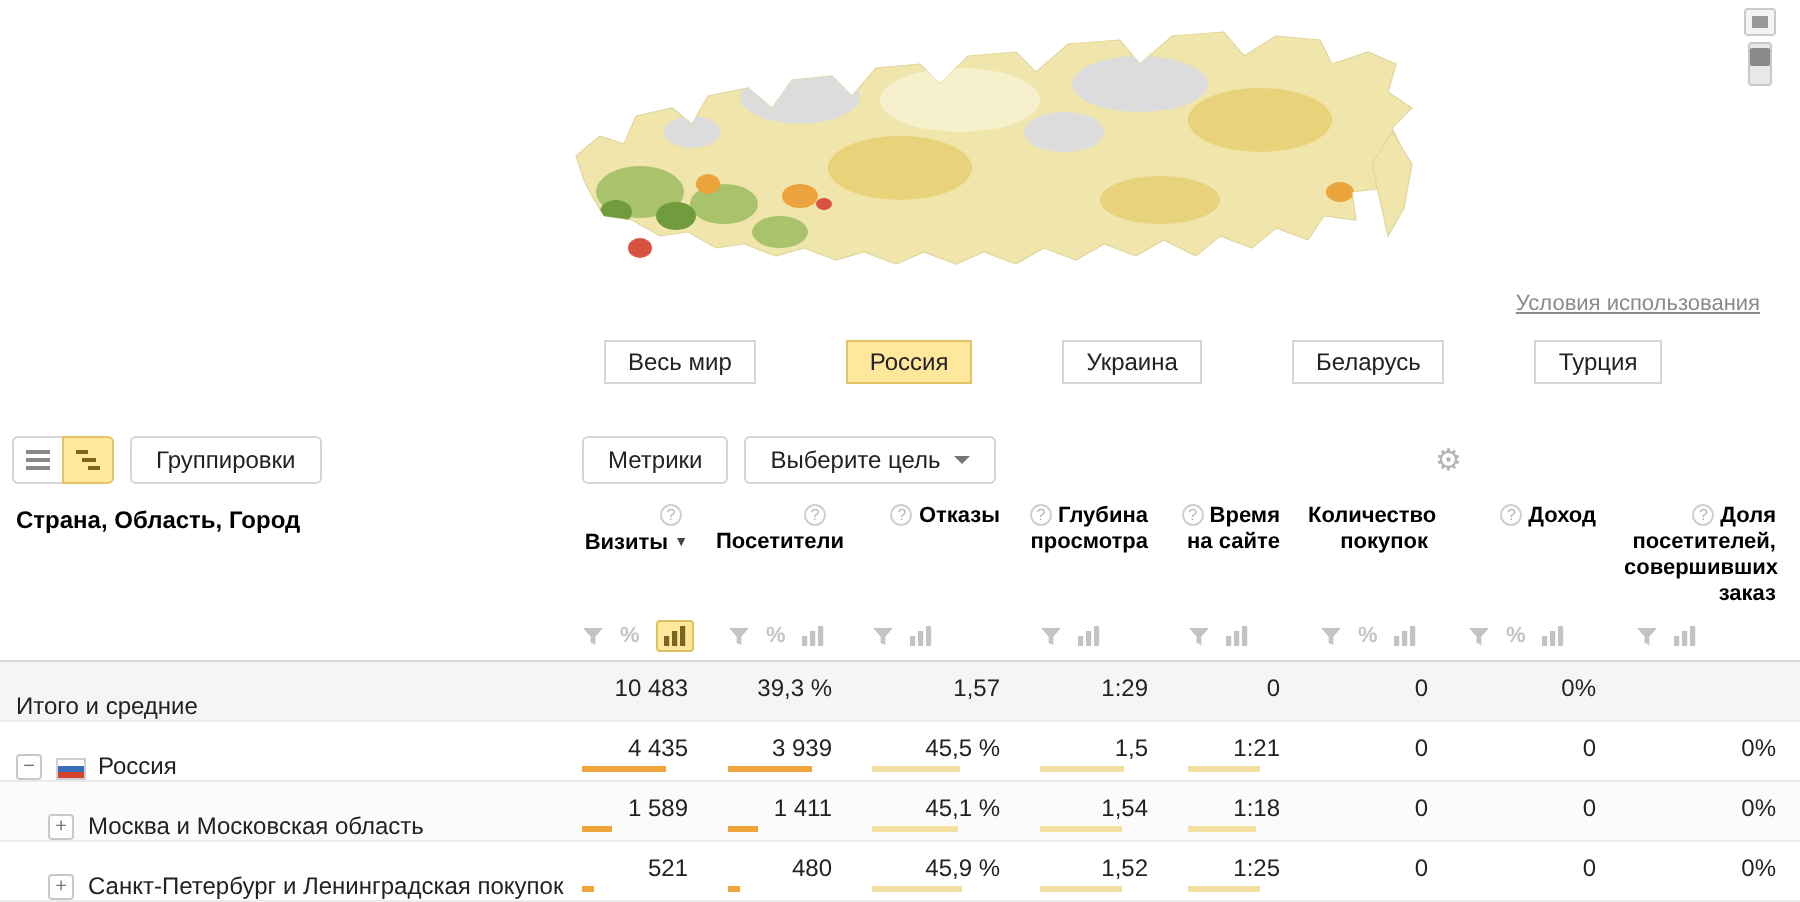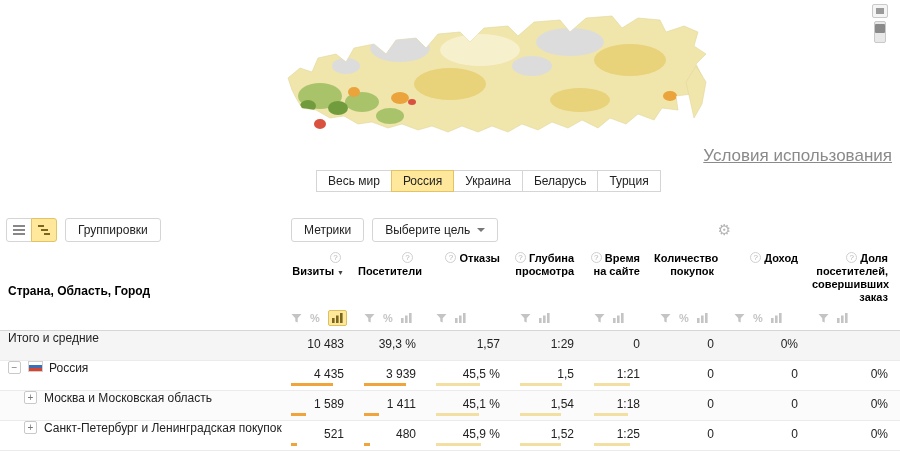--- a/index.html
+++ b/index.html
@@ -15,25 +15,25 @@
 
   
   .map-svg { position:absolute; left:250px; top:0; }
   .map-controls { position:absolute; right:10px; top:4px; width:18px; }
   .map-ctrl-btn { width:16px; height:14px; background:#f4f4f4; border:1px solid #c9c9c9; border-radius:2px;
                   display:flex; align-items:center; justify-content:center; cursor:pointer; }
   .ctrl-square { width:8px; height:6px; background:#9a9a9a; display:block; }
   .map-zoom-track { width:12px; height:22px; margin-top:3px; margin-left:2px; background:#e8e8e8;
                     border:1px solid #c9c9c9; border-radius:2px; cursor:pointer; }
   .zoom-handle { display:block; width:10px; height:9px; margin:2px auto 0; background:#8a8a8a; border-radius:1px; }
-  .terms-link { position:absolute; top:146px; right:8px; font-size:17px; color:#8a8a8a;
+  .terms-link { position:absolute; top:146px; right:20px; font-size:11px; color:#8a8a8a;
                 text-decoration:underline; cursor:pointer; }
 
   
-  .region-tabs { position:absolute; top:170px; left:316px; display:flex; }
+  .region-tabs { position:absolute; top:170px; left:302px; display:flex;gap:46px; }
   .tab { border:1px solid #d5d5d5; background:#fff; padding:3px 11px; font-size:12px;
          margin-left:-1px; white-space:nowrap; cursor:pointer; color:#222; }
   .tab:first-child { margin-left:0; }
   .tab.active { background:#ffe89c; border-color:#e2c466; position:relative; z-index:1; }
 
   
   .toolbar { position:absolute; top:218px; left:0; width:743px; height:28px; }
   .tb-left { position:absolute; left:6px; top:0; display:flex; align-items:center; }
   .icon-btn { width:26px; height:24px; border:1px solid #d5d5d5; background:#fff;
               display:flex; align-items:center; justify-content:center; cursor:pointer; }
@@ -46,36 +46,36 @@
   .caret { width:0; height:0; border-left:4px solid transparent; border-right:4px solid transparent;
            border-top:4px solid #777; display:inline-block; }
   .gear { position:absolute; right:12px; top:3px; font-size:15px; color:#b5b5b5; cursor:pointer; }
 
   
   .table { position:absolute; top:246px; left:0; width:900px; }
   .grid { display:grid; grid-template-columns:283px 73px 72px 84px 74px 66px 74px 84px 90px; }
   .thead { height:60px; }
   .th { font-weight:bold; font-size:11px; line-height:13px; padding-top:6px; color:#000; }
   .th.num { text-align:right; padding-right:12px; padding-left:2px; cursor:pointer; }
-  .th.dim { font-size:12px; padding-left:8px; padding-top:8px;margin-top:31px; }
+  .th.dim { font-size:12px; padding-left:8px; padding-top:8px; }
   .info { display:inline-block; width:11px; height:11px; border:1px solid #cfcfcf; border-radius:50%;
           color:#b5b5b5; font-size:8px; line-height:10px; text-align:center; font-weight:normal;
           margin-right:3px; vertical-align:top; cursor:pointer; }
   .sort { font-size:7px; color:#444; margin-left:3px; vertical-align:middle; }
 
   .filters { height:25px; border-bottom:1px solid #d6d6d6; }
   .fcell { display:flex; align-items:center; gap:8px; padding-left:8px; }
   .ficon { display:inline-flex; align-items:center; cursor:pointer; }
   .pct { font-size:11px; font-weight:bold; color:#c4c4c4; cursor:pointer; }
   .chart-active { background:#ffe89c; border:1px solid #dfc05e; border-radius:2px; padding:2px 3px; }
 
   .row { height:30px; border-bottom:1px solid #ebebeb; }
   .row.totals { background:#f5f5f5; }
   .row.alt { background:#fbfbfb; }
-  .dim-cell { display:flex; align-items:flex-start; padding-left:8px; font-size:12px;
+  .dim-cell { display:flex; align-items:flex-end; padding-left:8px; font-size:12px;
               white-space:nowrap; overflow:hidden; }
   .dim-cell.lvl2 { padding-left:24px; }
   .toggle { flex:none; width:13px; height:13px; border:1px solid #c9c9c9; border-radius:2px;
             font-size:10px; line-height:11px; text-align:center; color:#777; background:#fff;
             margin-right:7px; cursor:pointer; }
   .flag { flex:none; width:15px; height:11px; border:1px solid #d0d0d0; margin-right:6px;
           background:linear-gradient(to bottom, #ffffff 0 33%, #3a6fb8 33% 66%, #d6432f 66% 100%); }
   .row-label.link { cursor:pointer; }
   .td { position:relative; text-align:right; padding:6px 12px 0 8px; font-size:12px; }
   .bar { position:absolute; left:8px; bottom:4px; height:3px; width:0; background:#f4dfa2; }

